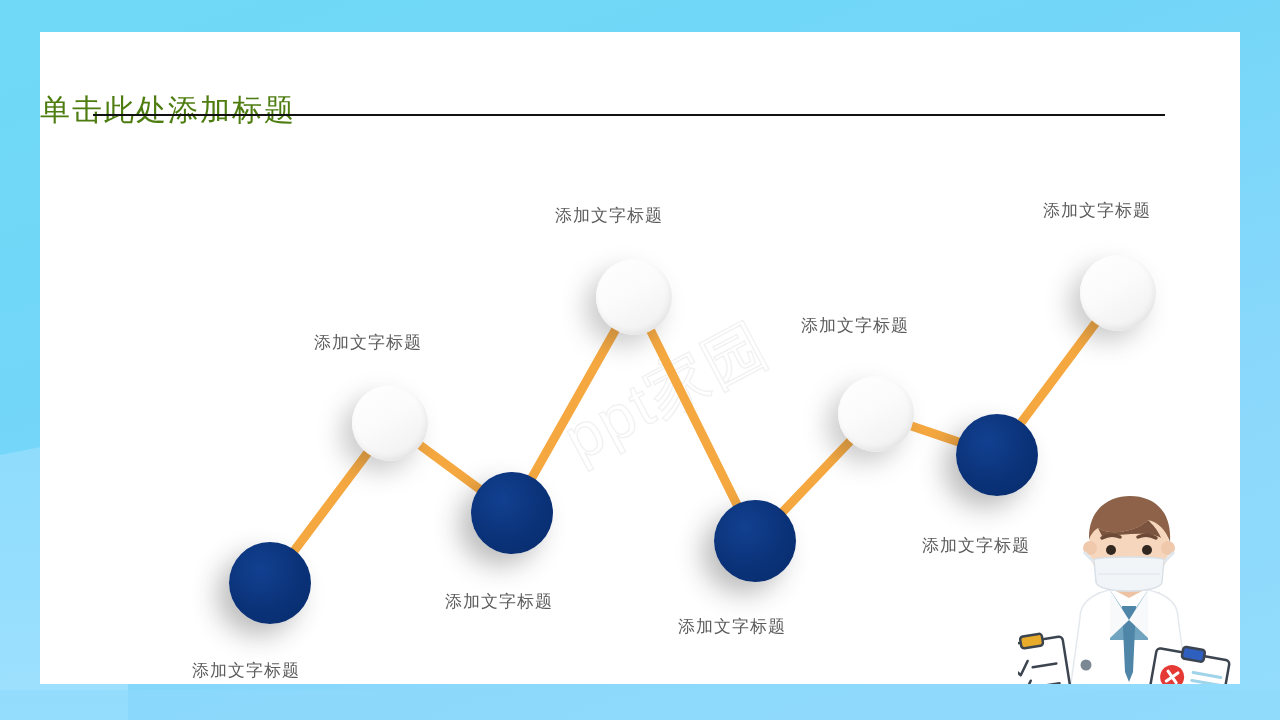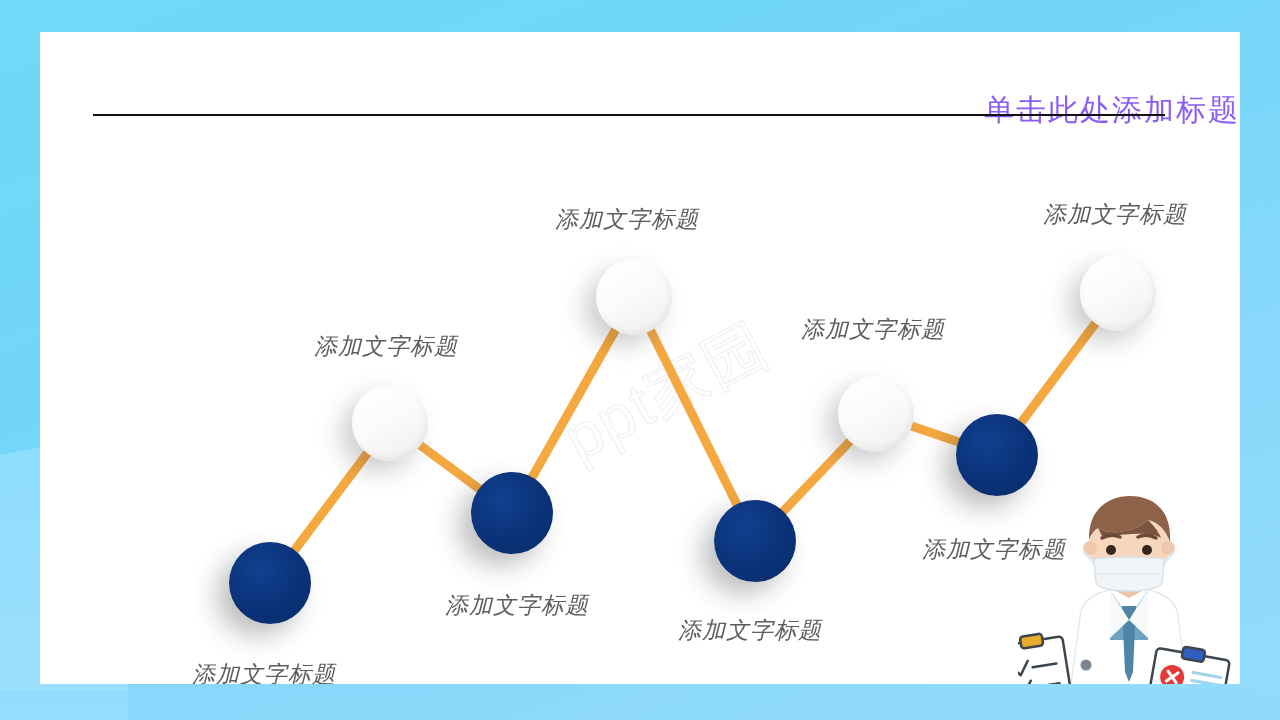--- a/index.html
+++ b/index.html
@@ -38,24 +38,24 @@
     height: 652px;
     background: #ffffff;
     overflow: hidden;
   }
 
   .page-title {
     position: absolute;
     left: 0;
     top: 58px;
     width: 1200px;
-    text-align: right;
+    text-align: left;
     font-size: 30px;
     letter-spacing: 2px;
-    color: #8b5cf6;
+    color: #4d7c0f;
     font-weight: 400;
     white-space: nowrap;
   }
 
   .title-rule {
     position: absolute;
     left: 53px;
     top: 82px;
     width: 1072px;
     height: 2px;
@@ -99,25 +99,24 @@
     box-shadow: -12px 12px 26px rgba(40, 40, 40, 0.30);
   }
   .node.white {
     background: linear-gradient(150deg, #ffffff 0%, #fbfbfb 45%, #eeeeee 100%);
     box-shadow: -11px 11px 24px rgba(60, 60, 60, 0.26),
                 inset -2px -3px 6px rgba(0, 0, 0, 0.06);
   }
 
   .node-label {
     position: absolute;
-    font-size: 23px;
+    font-size: 17px;
     color: #5d5d5d;
     white-space: nowrap;
     letter-spacing: 1px;
-    font-style: italic;
   }
 
   
   .doctor {
     position: absolute;
     right: -8px;
     bottom: -36px;
     width: 230px;
     height: 230px;
     pointer-events: none;

